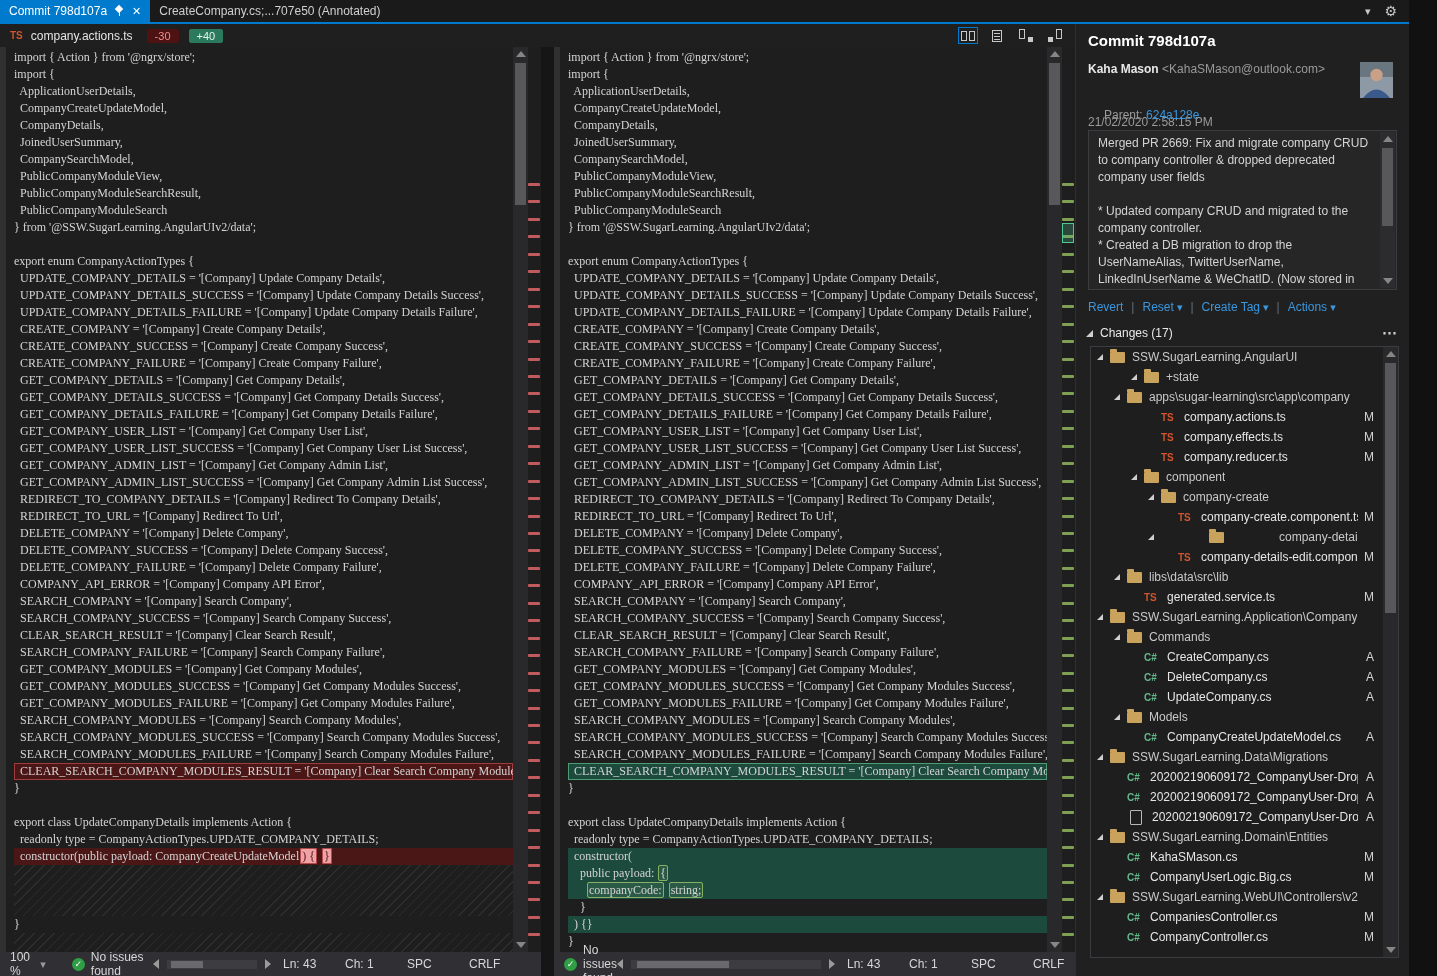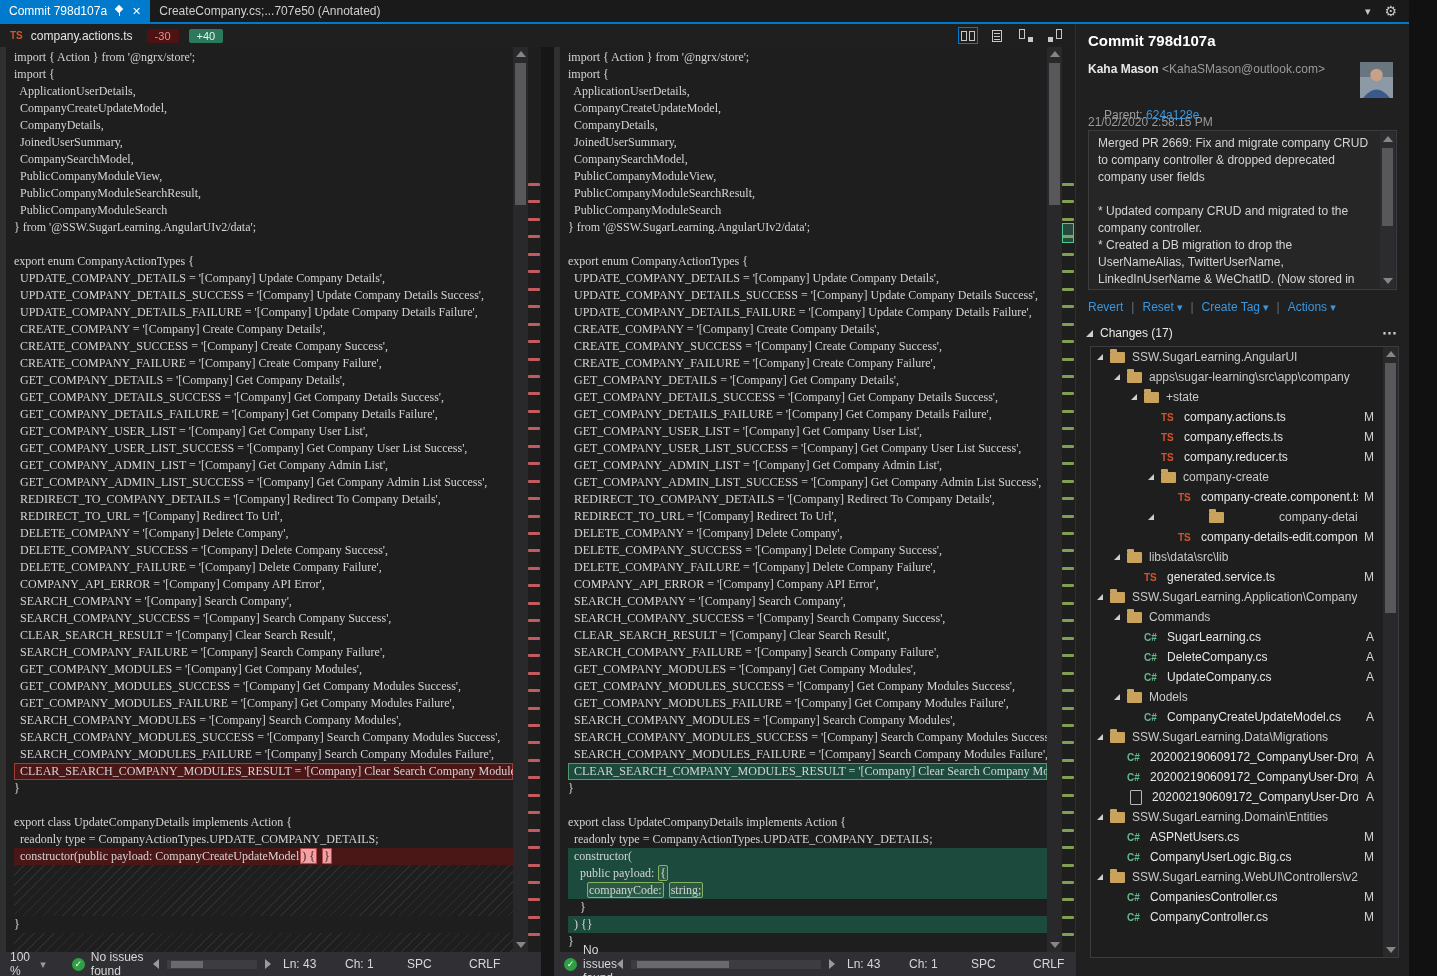--- a/index.html
+++ b/index.html
@@ -467,48 +467,53 @@
       <span>Changes (17)</span>
       <span class="dots"></span>
     </div>
     <div class="treebox">
       <div id="tree-rows">
           <div class="trow folder" style="padding-left: 6px;">
             <span class="tree-tri"></span>
             <span class="folderico"></span>
             <span class="lbl">SSW.SugarLearning.AngularUI</span>
           </div>
+          <div class="trow folder" style="padding-left: 40px;">
+            <span class="tree-tri"></span>
+            <span class="folderico"></span>
+            <span class="lbl">+state</span>
+          </div>
           <div class="trow folder" style="padding-left: 23px;">
             <span class="tree-tri"></span>
             <span class="folderico"></span>
             <span class="lbl">apps\sugar-learning\src\app\company</span>
-          </div>
-          <div class="trow folder" style="padding-left: 40px;">
-            <span class="tree-tri"></span>
-            <span class="folderico"></span>
-            <span class="lbl">+state</span>
           </div>
           <div class="trow" style="padding-left: 57px;">
             <span class="fspacer"></span>
             <span class="fic ts">TS</span>
             <span class="lbl">company.actions.ts</span>
             <span class="tstat">M</span>
           </div>
           <div class="trow" style="padding-left: 57px;">
             <span class="fspacer"></span>
             <span class="fic ts">TS</span>
             <span class="lbl">company.effects.ts</span>
             <span class="tstat">M</span>
           </div>
           <div class="trow" style="padding-left: 57px;">
             <span class="fspacer"></span>
             <span class="fic ts">TS</span>
             <span class="lbl">company.reducer.ts</span>
             <span class="tstat">M</span>
           </div>
+          <div class="trow folder" style="padding-left: 40px;">
+            <span class="tree-tri"></span>
+            <span class="folderico"></span>
+            <span class="lbl">component</span>
+          </div>
           <div class="trow folder" style="padding-left: 57px;">
             <span class="tree-tri"></span>
             <span class="folderico"></span>
             <span class="lbl">company-create</span>
           </div>
           <div class="trow" style="padding-left: 74px;">
             <span class="fspacer"></span>
             <span class="fic ts">TS</span>
             <span class="lbl">company-create.component.ts</span>
             <span class="tstat">M</span>
@@ -541,21 +546,21 @@
             <span class="lbl">SSW.SugarLearning.Application\Company</span>
           </div>
           <div class="trow folder" style="padding-left: 23px;">
             <span class="tree-tri"></span>
             <span class="folderico"></span>
             <span class="lbl">Commands</span>
           </div>
           <div class="trow" style="padding-left: 40px;">
             <span class="fspacer"></span>
             <span class="fic cs">C#</span>
-            <span class="lbl">SugarLearning.cs</span>
+            <span class="lbl">CreateCompany.cs</span>
             <span class="tstat">A</span>
           </div>
           <div class="trow" style="padding-left: 40px;">
             <span class="fspacer"></span>
             <span class="fic cs">C#</span>
             <span class="lbl">DeleteCompany.cs</span>
             <span class="tstat">A</span>
           </div>
           <div class="trow" style="padding-left: 40px;">
             <span class="fspacer"></span>
@@ -598,21 +603,21 @@
             <span class="tstat">A</span>
           </div>
           <div class="trow folder" style="padding-left: 6px;">
             <span class="tree-tri"></span>
             <span class="folderico"></span>
             <span class="lbl">SSW.SugarLearning.Domain\Entities</span>
           </div>
           <div class="trow" style="padding-left: 23px;">
             <span class="fspacer"></span>
             <span class="fic cs">C#</span>
-            <span class="lbl">ASPNetUsers.cs</span>
+            <span class="lbl">KahaSMason.cs</span>
             <span class="tstat">M</span>
           </div>
           <div class="trow" style="padding-left: 23px;">
             <span class="fspacer"></span>
             <span class="fic cs">C#</span>
             <span class="lbl">CompanyUserLogic.Big.cs</span>
             <span class="tstat">M</span>
           </div>
           <div class="trow folder" style="padding-left: 6px;">
             <span class="tree-tri"></span>

